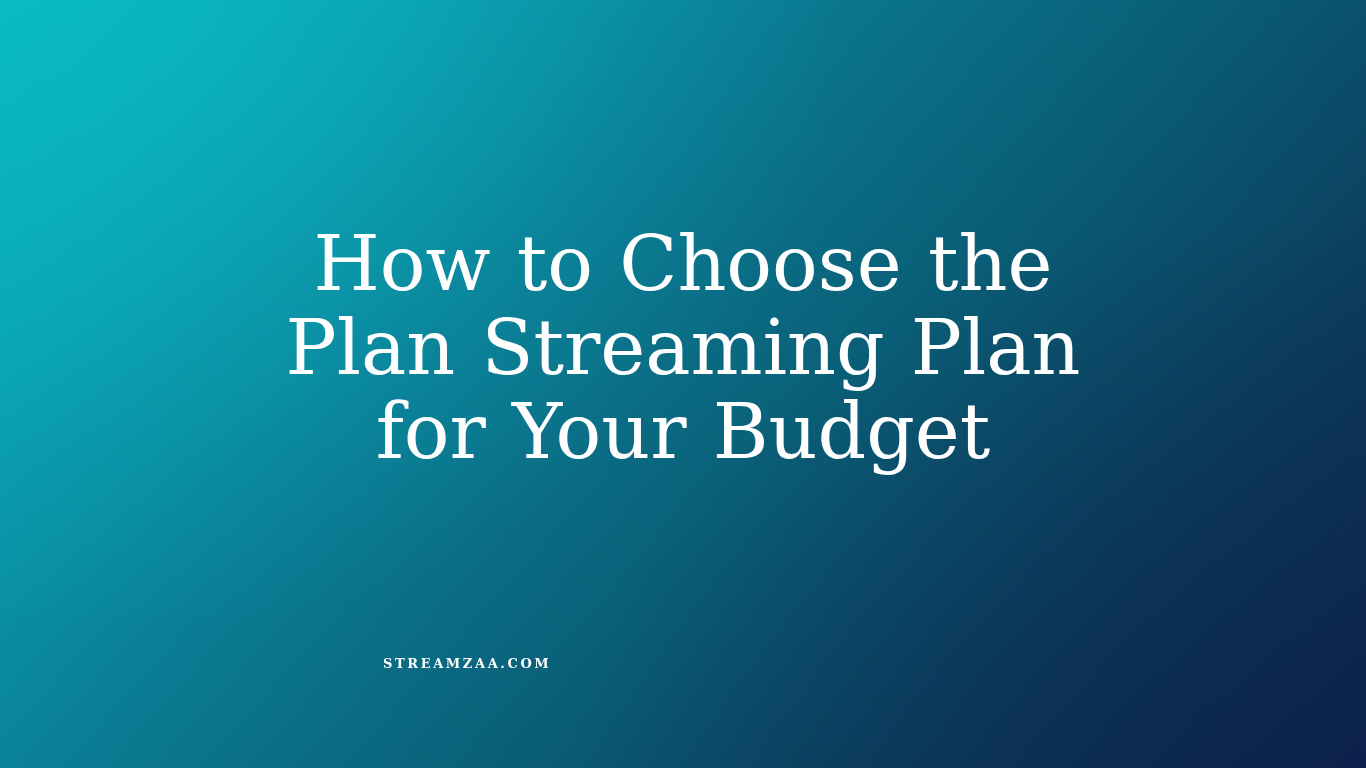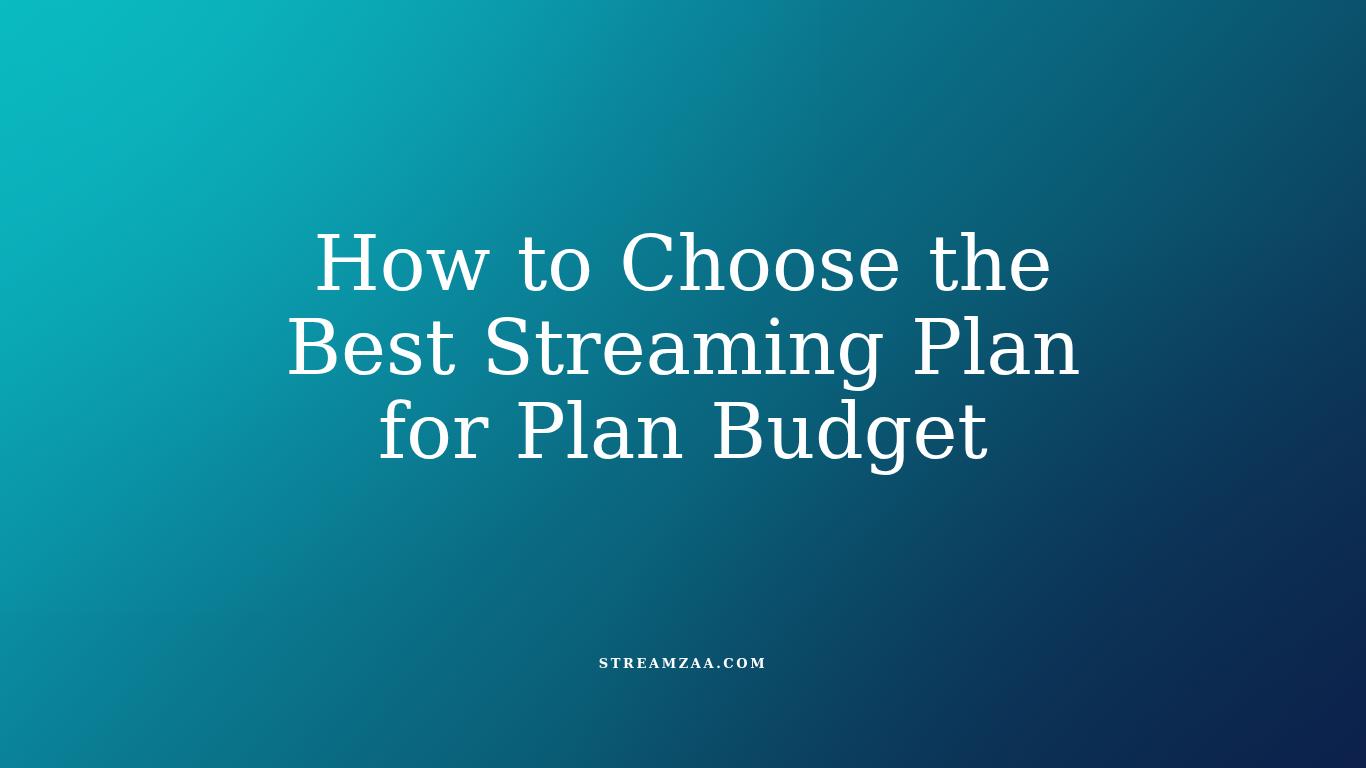--- a/index.html
+++ b/index.html
@@ -92,42 +92,42 @@
     word-spacing: 2px;
     text-rendering: optimizeLegibility;
   }
 
   .footer-block {
     position: absolute;
     left: 50%;
     transform: translateX(-50%);
     top: 655px;
     width: 600px;
-    text-align: center;
+    text-align: left;
   }
 
   .site-credit {
     margin: 0;
     font-family: "DejaVu Serif", "Liberation Serif", serif;
     font-weight: 700;
     font-size: 13px;
     line-height: 18px;
     letter-spacing: 2.6px;
     color: #ffffff;
     text-transform: uppercase;
   }
 </style>
 </head>
 <body>
 
 <div id="poster">
   <div class="content">
 
     <div class="title-block">
-      <h1 class="poster-title">How to Choose the Best Streaming Plan for Plan Budget</h1>
+      <h1 class="poster-title">How to Choose the Plan Streaming Plan for Your Budget</h1>
     </div>
 
     <div class="footer-block">
       <p class="site-credit">STREAMZAA.COM</p>
     </div>
 
   </div>
 </div>
 
 </body></html>

